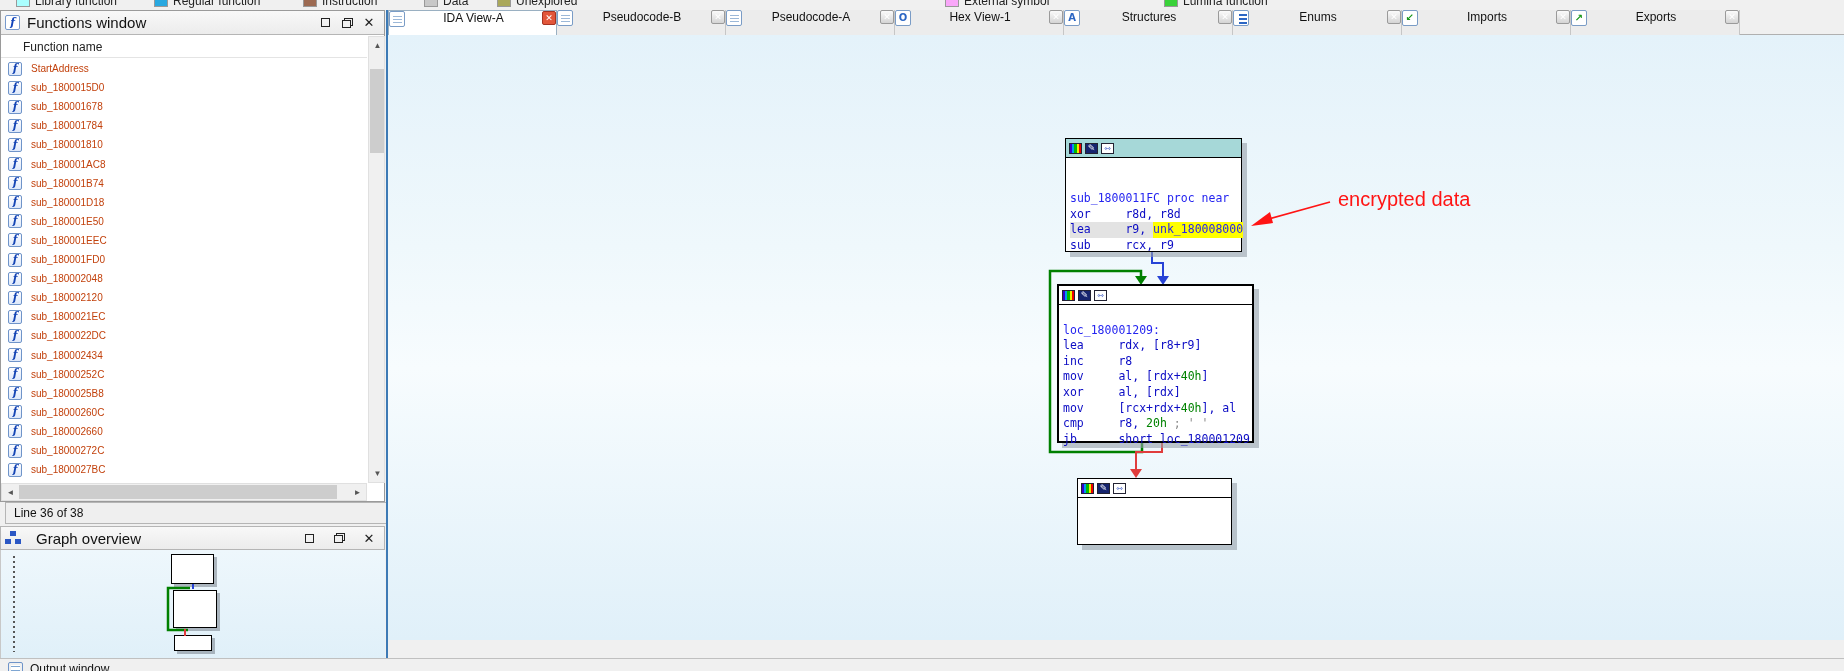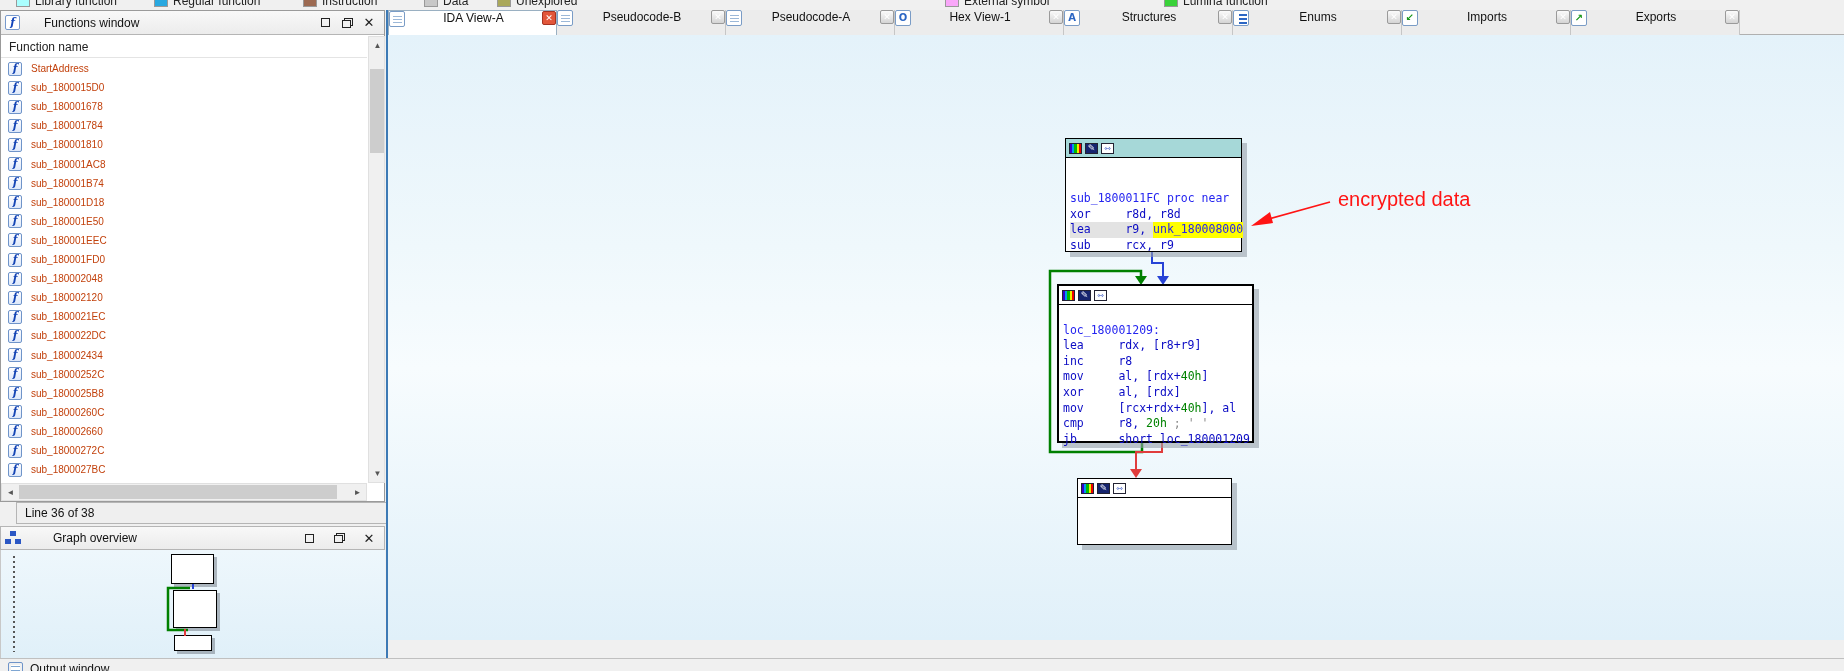--- a/index.html
+++ b/index.html
@@ -14,45 +14,45 @@
   
   #legend{left:0;top:0;width:1844px;height:8px;background:#f0f0f0;overflow:hidden;}
   .legend-item{position:absolute;top:-7px;display:flex;align-items:center;gap:5px;height:15px;}
   .legend-swatch{width:14px;height:13px;border:1px solid #999;}
   .legend-label{font-size:12px;color:#222;white-space:nowrap;}
 
   
   #functions-window{left:0;top:10px;width:385px;height:492px;background:#fff;border:1px solid #9a9a9a;}
   .panel-titlebar{position:absolute;left:0;top:0;right:0;height:24px;background:linear-gradient(#f8f8f8,#ececec);
     border-bottom:1px solid #b5b5b5;display:flex;align-items:center;padding:0 4px;}
-  .panel-title{font-size:12px;color:#111;margin-left:24px;flex:1;}
+  .panel-title{font-size:15px;color:#111;margin-left:7px;flex:1;}
   .wbtn{width:22px;height:18px;display:flex;align-items:center;justify-content:center;color:#222;cursor:default;}
   .glyph-max{width:9px;height:9px;border:1.5px solid #222;}
   .glyph-float{position:relative;width:11px;height:10px;}
   .glyph-float::before{content:"";position:absolute;right:0;top:0;width:7px;height:6px;border:1.2px solid #222;background:#f0f0f0;}
   .glyph-float::after{content:"";position:absolute;left:0;bottom:0;width:7px;height:6px;border:1.2px solid #222;background:#f0f0f0;}
   .glyph-close{font-size:13px;line-height:13px;color:#222;}
   .sq-icon{width:15px;height:15px;border:1px solid #7799cc;border-radius:2px;background:#fff;
     color:#1144bb;font:italic bold 11px/13px "DejaVu Serif",serif;text-align:center;}
   #fn-colhdr{position:absolute;left:0;top:25px;width:366px;height:22px;background:#fff;border-bottom:1px solid #e4e4e4;
-    font-size:12px;color:#222;padding:4px 0 0 8px;}
+    font-size:12px;color:#222;padding:4px 0 0 22px;}
   #fn-list{position:absolute;left:0;top:48px;width:366px;height:424px;overflow:hidden;background:#fff;}
   .fn-row{position:absolute;left:0;width:100%;height:19px;display:flex;align-items:center;padding-left:7px;gap:9px;}
   .func-icon{width:14px;height:14px;border:1px solid #6f94c9;border-radius:2px;background:linear-gradient(#fdfdff,#dde8fa);
     color:#1545b5;font:italic bold 11px/12px "DejaVu Serif",serif;text-align:center;flex:0 0 auto;}
   .fn-label{font-size:10px;color:#c2410c;white-space:nowrap;}
 
   
   .sb{background:#f0f0f0;border:1px solid #e0e0e0;}
   .sb-arrow{position:absolute;color:#555;font-size:8px;text-align:center;width:17px;height:17px;line-height:17px;}
   .sb-thumb{position:absolute;background:#cdcdcd;}
   #fn-vsb{left:367px;top:25px;width:17px;height:447px;}
   #fn-hsb{left:0;top:472px;width:366px;height:18px;}
 
-  #fn-status{left:16px;top:502px;width:385px;height:22px;background:#efefef;border:1px solid #b5b5b5;
+  #fn-status{left:5px;top:502px;width:385px;height:22px;background:#efefef;border:1px solid #b5b5b5;
     font-size:12px;color:#111;padding:3px 0 0 8px;}
 
   
   #overview-titlebar{left:0;top:526px;width:385px;height:24px;background:linear-gradient(#f8f8f8,#ececec);
     border:1px solid #b5b5b5;display:flex;align-items:center;padding:0 4px;gap:8px;}
   .orgchart-icon{position:relative;width:16px;height:16px;}
   .orgchart-icon i{position:absolute;width:6px;height:5px;background:#2b57c4;}
   .orgchart-icon i:nth-child(1){left:5px;top:1px;}
   .orgchart-icon i:nth-child(2){left:0;top:9px;}
   .orgchart-icon i:nth-child(3){left:10px;top:9px;}

